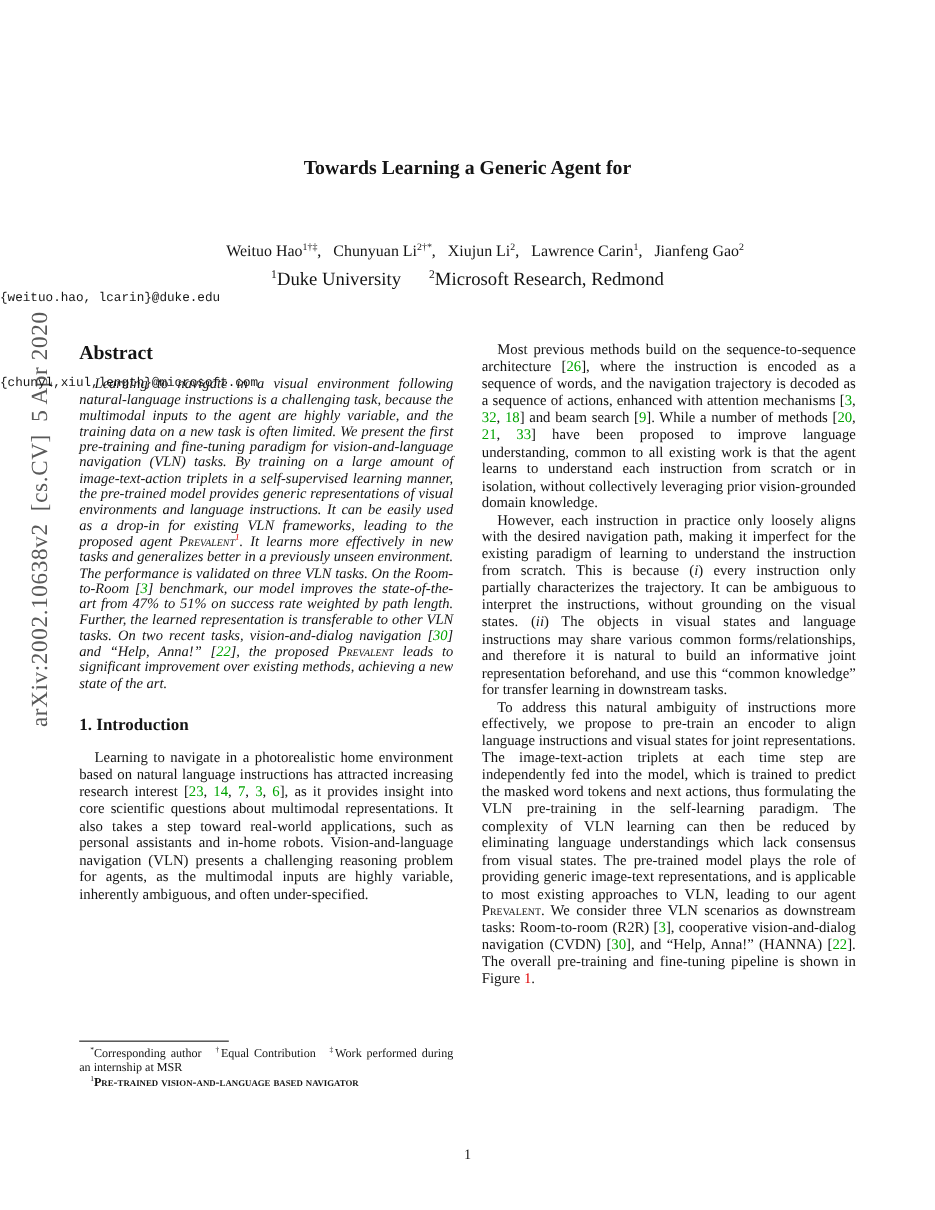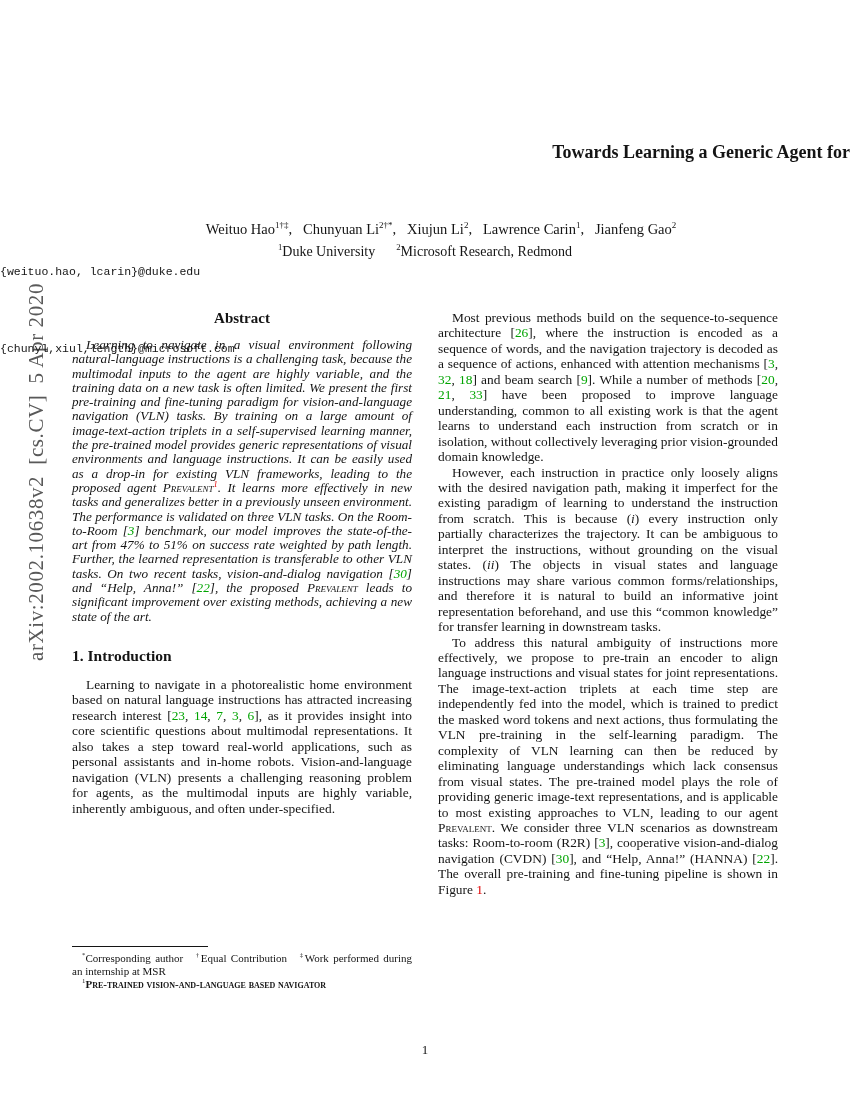--- a/index.html
+++ b/index.html
@@ -19,40 +19,40 @@
     transform:translate(-50%,-50%) rotate(-90deg);
     white-space:nowrap;
     font-size:21px;
     color:#595959;
     letter-spacing:0.6px;
   }
   .title-block {
     position:absolute; top:140px; left:0; width:100%;
     text-align:center;
   }
-  .title-line { font-size:18px; font-weight:bold; line-height:25px;text-align:right; }
+  .title-line { font-size:18px; font-weight:bold; line-height:25px; }
   .authors-line {
     position:absolute; top:221px; left:16px; width:100%;
     text-align:center; font-size:14.5px;
   }
   .affiliations-line {
     position:absolute; top:244px; left:0; width:100%;
-    text-align:center; font-size:14px;
+    text-align:center; font-size:17px;
   }
   .emails-line {
     position:absolute; top:265px; left:0; width:100%;
     display:flex; justify-content:center; gap:64px;
     font-family:"Liberation Mono","DejaVu Sans Mono",monospace;
     font-size:11.5px; color:#141414;flex-direction:column;
   }
   .col { position:absolute; top:310px; width:340px; }
   .col-left  { left:72px; }
   .col-right { left:438px; }
   .abstract-heading {
-    text-align:center; font-weight:bold; font-size:15px;
+    text-align:left; font-weight:bold; font-size:18px;
     margin-bottom:11px;
   }
   .abstract-par {
     font-style:italic;
     font-size:13.2px; line-height:14.3px;
     text-align:justify; text-indent:14px;
   }
   .body-par {
     font-size:13.4px; line-height:15.45px;
     text-align:justify; text-indent:14px;

